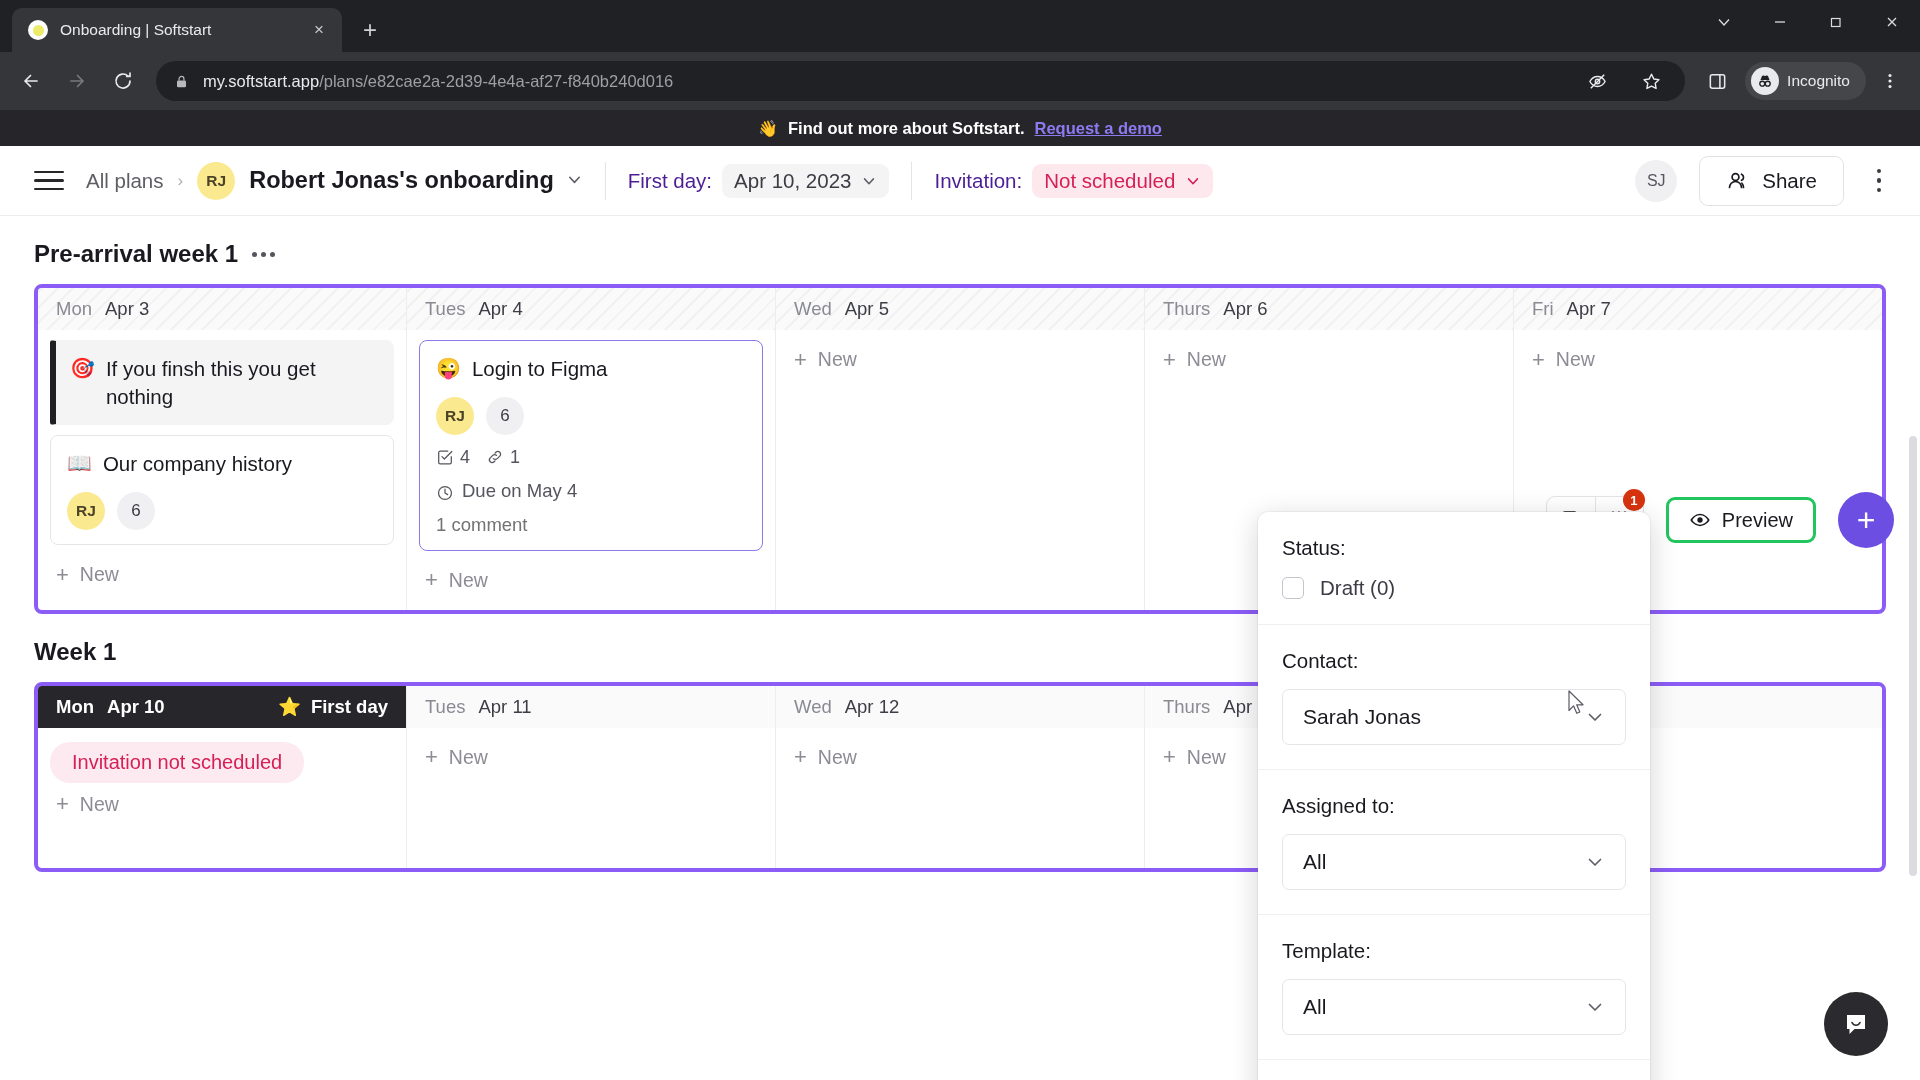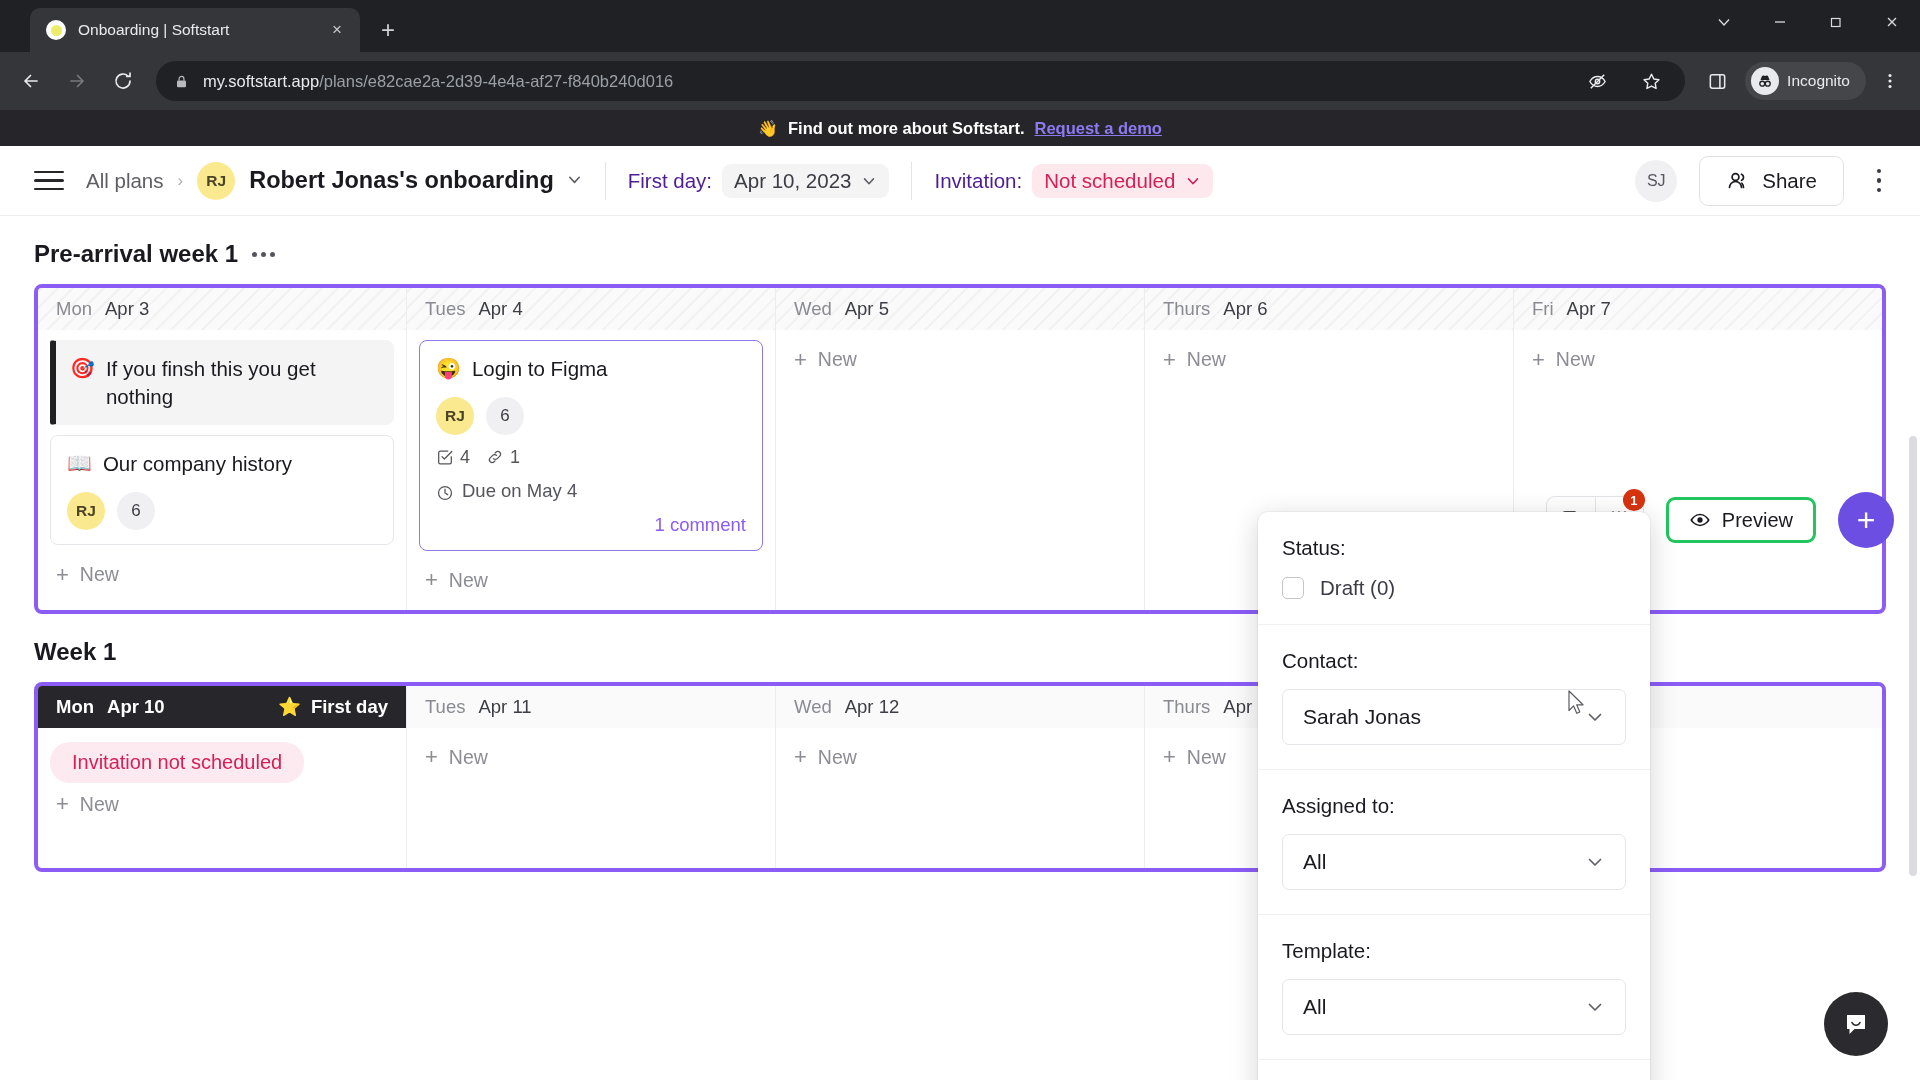--- a/index.html
+++ b/index.html
@@ -8,21 +8,21 @@
     overflow: hidden;
     font-family: "Liberation Sans", sans-serif;
     background: #ffffff;
   }
 
   
   .browser { width: 1920px; height: 1080px; position: relative; }
 
   .tabstrip {
     height: 52px; background: #202124; position: relative;
-    display: flex; align-items: flex-end; padding-left: 30px;
+    display: flex; align-items: flex-end; padding-left: 12px;
   }
   .tab {
     height: 44px; width: 330px; background: #35363a;
     border-radius: 10px 10px 0 0; display: flex; align-items: center;
     padding: 0 10px 0 16px; gap: 12px; position: relative;
   }
   .tab-favicon {
     width: 20px; height: 20px; border-radius: 50%;
     background: #ffffff; display: flex; align-items: center; justify-content: center;
     flex: 0 0 auto;
@@ -217,21 +217,21 @@
   }
   .chip-num {
     width:38px;height:38px;border-radius:50%;background:#f0f0f2;color:#3b3b43;
     display:flex;align-items:center;justify-content:center;font-size:17px;
   }
   .card-stats { display:flex; align-items:center; gap:16px; margin-top:12px;
     color:#55555d; font-size:18px; }
   .card-stats .st { display:flex; align-items:center; gap:6px; }
   .card-due { display:flex; align-items:flex-end; gap:8px; margin-top:12px;
     color:#55555d; font-size:18.5px; }
-  .card-comment { margin-top:12px; color:#8b5cf6; font-size:18.5px;text-align:right; }
+  .card-comment { margin-top:12px; color:#737373; font-size:18.5px; }
 
   .newrow {
     display:flex; align-items:center; gap:11px; color:#8c8c95; font-size:19.5px;
     padding: 8px 4px 4px 6px;
   }
   .newrow .pl { font-size:22px; font-weight:300; line-height:1; }
 
   .inv-pill {
     background:#fdeaf1; color:#d61f55; border-radius:20px; padding: 9px 22px;
     font-size:20px; display:inline-block; margin: 4px 0 2px 0;

